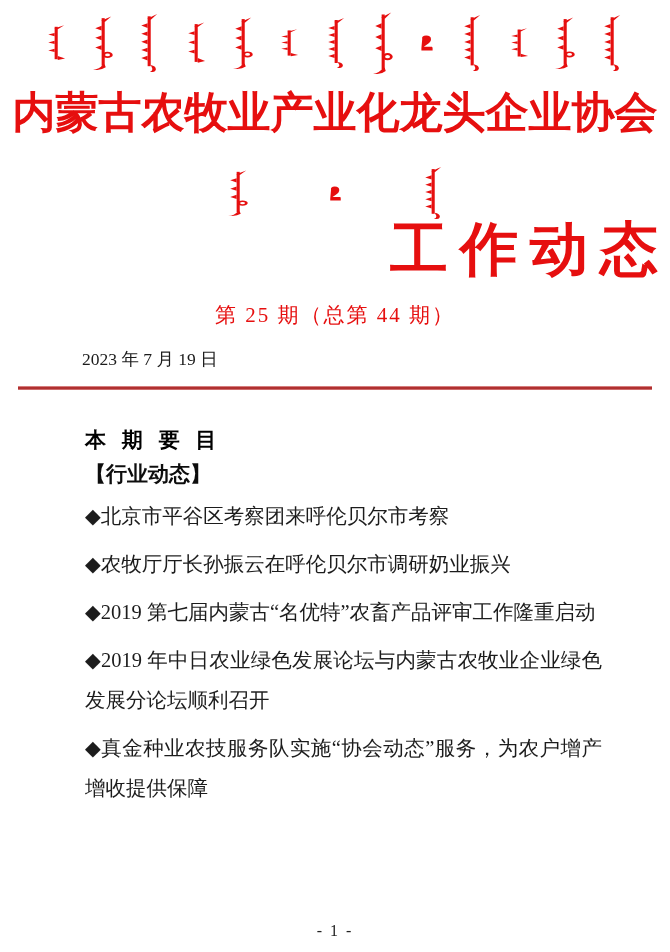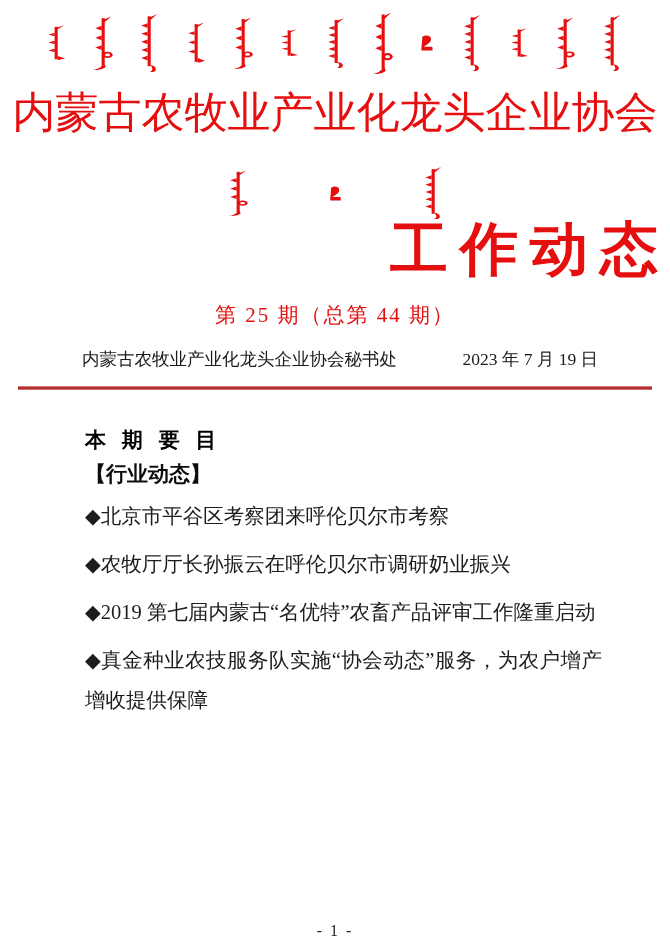--- a/index.html
+++ b/index.html
@@ -29,21 +29,21 @@
     margin-top:30px;
     justify-content:center;
     gap:80px;
   }
   
   .org-title{
     margin-top:12px;
     text-align:center;
     color:var(--red);
     font-size:43px;
-    font-weight:normal;
+    font-weight:bold;
     letter-spacing:0px;
     white-space:nowrap;
     line-height:1.15;
   }
   .main-title{
     margin-top:2px;
     text-align:right;
     color:var(--red);
     font-size:58px;
     font-weight:bold;
@@ -206,34 +206,34 @@
       <svg width="20" height="52" viewBox="0 0 22 100" preserveAspectRatio="none">
         <use href="#mg-c" xlink:href="#mg-c"></use>
       </svg>
     </div>
 
   <h2 class="main-title">工作动态</h2>
 
   <div class="issue-line">第 25 期（总第 44 期）</div>
 
   <div class="byline">
-    <span>内蒙古农牧业产业化龙头企业协会秘书处</span>
     <span>2023 年 7 月 19 日</span>
   </div>
 
   <div class="rule"></div>
 
   <div class="contents">
     <div class="contents-title">本 期 要 目</div>
 
     <div class="section-heading">【行业动态】</div>
 
     <p class="toc-item">◆北京市平谷区考察团来呼伦贝尔市考察</p>
     <p class="toc-item">◆农牧厅厅长孙振云在呼伦贝尔市调研奶业振兴</p>
 
 
     <p class="toc-item">◆2019 第七届内蒙古“名优特”农畜产品评审工作隆重启动</p>
+    <p class="toc-item">◆2019 年中日农业绿色发展论坛与内蒙古农牧业企业绿色发展分论坛顺利召开</p>
     <p class="toc-item">◆真金种业农技服务队实施“协会动态”服务，为农户增产增收提供保障</p>
   </div>
 
   <div class="footer">- 1 -</div>
 
 </div>
 
 </body></html>

